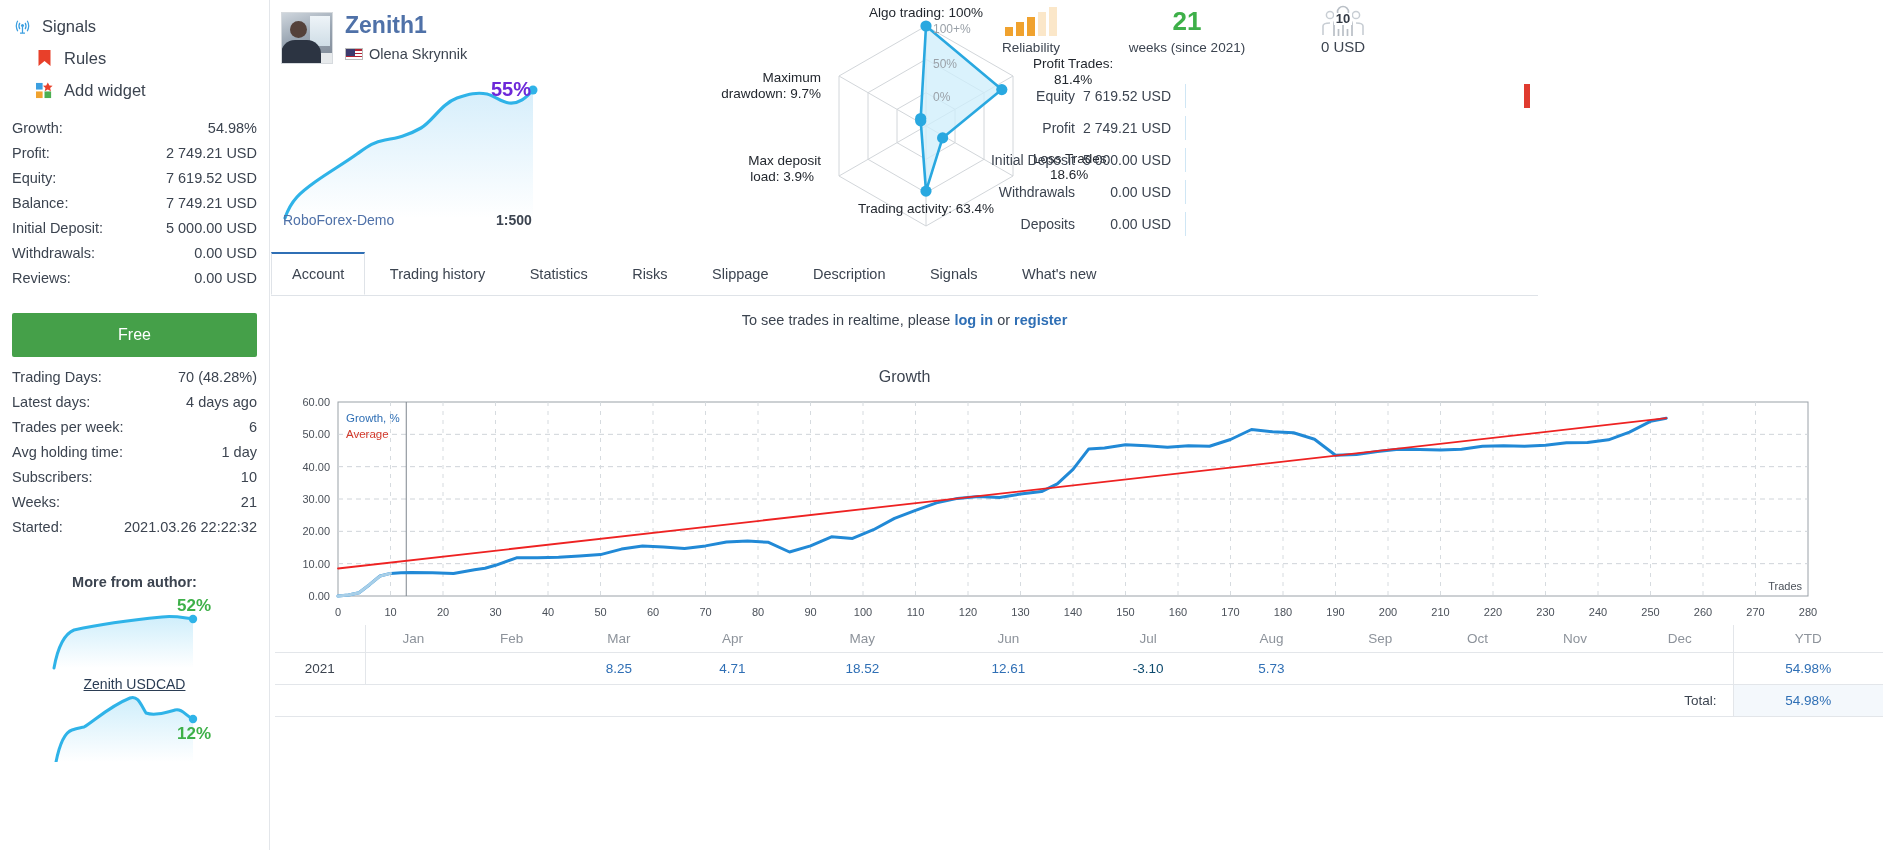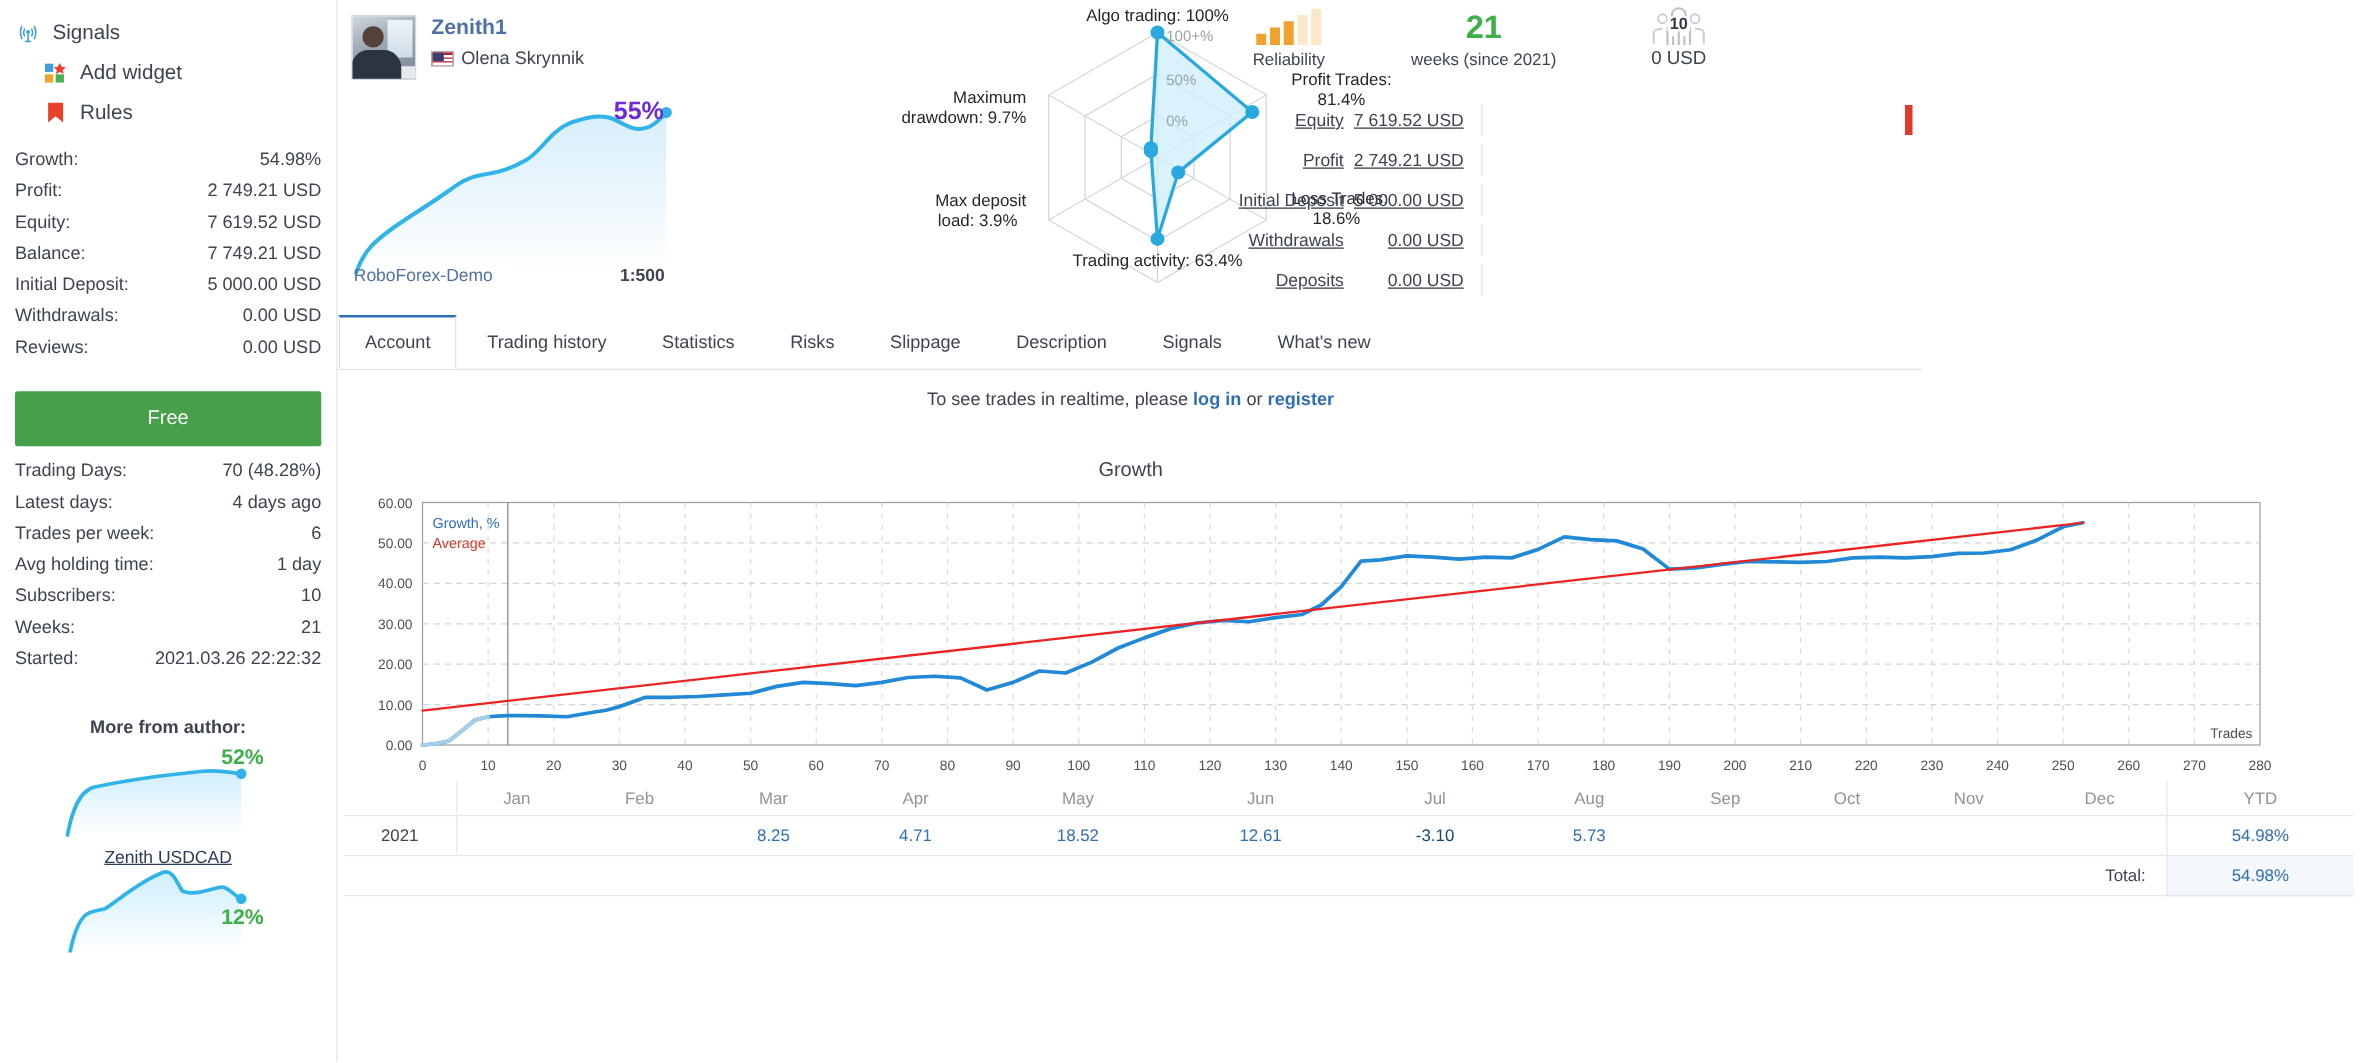--- a/index.html
+++ b/index.html
@@ -64,21 +64,21 @@
     background: linear-gradient(160deg,#cfd6dd 0%,#9aa6b3 45%,#7d8794 100%);
     position: relative; overflow: hidden;
   }
   .avatar::before{ content:""; position:absolute; left:8px; top:8px; width:17px; height:17px;
     border-radius:50%; background:#54413a; }
   .avatar::after{ content:""; position:absolute; left:-1px; top:27px; width:40px; height:30px;
     background:#2c3442; border-radius:14px 14px 0 0; }
   .avatar .win{ position:absolute; right:2px; top:3px; width:20px; height:30px;
     background:linear-gradient(#eef4f8,#cfdde6); }
   .avatar .desk{ position:absolute; left:0; bottom:0; width:52px; height:10px; background:#e7eaec; }
-  .pname { font-size: 17px; color: #4f71a8; font-weight: bold; cursor:pointer; }
+  .pname { font-size: 23px; color: #4f71a8; font-weight: bold; cursor:pointer; }
   .pauthor { font-size: 14.5px; color: #3c4450; display:flex; align-items:center; gap:6px; margin-top: 7px;}
   .flag { width: 18px; height: 12px; background:#b22234; position:relative; display:inline-block;
           border:1px solid #bbb; overflow:hidden; flex:0 0 18px;}
   .flag .s{ position:absolute; left:0; top:0; width:9px; height:7px; background:#3c3b6e;}
   .flag .st{ position:absolute; left:0; width:18px; height:1.5px; background:#fff; }
 
   .spark { position: absolute; left: 10px; top: 70px; width: 265px; height: 155px; }
   .spark-pct { position:absolute; left: 210px; top: 8px; color:#6d28d9; font-weight:bold; font-size:20px; }
   .broker { position:absolute; left: 12px; top: 212px; font-size:14px; color:#4f71a8; cursor:pointer;}
   .leverage { position:absolute; left: 225px; top: 212px; font-size:14px; font-weight:bold; color:#3c4450;}
@@ -87,21 +87,21 @@
 
   .badges { position: absolute; right: 135px; top: 6px; display:flex; gap: 36px; align-items:flex-start;}
   .badge { text-align:center; width: 120px; }
   .badge .lbl { font-size: 13.5px; color:#3c4450; margin-top: 4px;}
   .rel-bars { display:flex; align-items:flex-end; justify-content:center; gap:3px; height:30px; }
   .rel-bars i { display:block; width:8px; background:#f0a22e; }
   .rel-bars i.off { background:#fbe7c9; }
   .big-num { font-size: 26px; font-weight: bold; color:#3eb049; line-height: 30px;}
   .subs-ico { height:30px; display:flex; align-items:center; justify-content:center;}
 
-  .bars { position:absolute; right: 8px; top: 80px; width: 570px; text-decoration: underline; }
+  .bars { position:absolute; right: 8px; top: 80px; width: 570px; }
   .bar-row { display:flex; align-items:center; height: 32px; }
   .bar-row .bl { width: 115px; text-align:right; font-size:14px; color:#3c4450; }
   .bar-row .bv { width: 110px; text-align:right; font-size:14px; color:#3c4450; padding-right: 14px;}
   .bar-track { flex:1; position:relative; height: 24px; border-left:1px solid #cfe6f5;}
   .bar-fill { height: 24px; background:#5ec8f2; }
   .bar-fill.dark { background:#1fa8e8; }
   .bar-cap { position:absolute; top:0; width:6px; height:24px; background:#e03b2f; }
 
   
   .tabs {
@@ -159,37 +159,37 @@
           <path d="M5 4 Q2 9 5 15 M15 4 Q18 9 15 15 M7.2 6.2 Q5.3 9.5 7.2 12.8 M12.8 6.2 Q14.7 9.5 12.8 12.8" stroke="#3c9fe0" stroke-width="1.3" fill="none"></path>
           <circle cx="10" cy="9" r="1.6" fill="#3c9fe0"></circle>
           <path d="M10 10.5 L10 17 M7.4 17 L12.6 17" stroke="#3c9fe0" stroke-width="1.3" fill="none"></path>
         </svg>
       </span>
       <span>Signals</span>
     </div>
 
     <div class="nav-item indent">
       <span class="nav-ico">
+        <svg width="15" height="17" viewBox="0 0 14 17">
+          <path d="M1 0 H13 V16 L7 11 L1 16 Z" fill="#e8402a"></path>
+        </svg>
+      </span>
+      <span>Rules</span>
+    </div>
+
+    <div class="nav-item indent">
+      <span class="nav-ico">
         <svg width="17" height="17" viewBox="0 0 18 18">
           <rect x="0" y="1" width="7" height="7" fill="#3c9fe0"></rect>
           <rect x="0" y="10" width="7" height="7" fill="#f0a22e"></rect>
           <rect x="9" y="10" width="7" height="7" fill="#4caf50"></rect>
           <path d="M12.5 0.5 L14.2 3.7 L17.6 4.1 L15 6.4 L15.8 9.7 L12.5 8 L9.2 9.7 L10 6.4 L7.4 4.1 L10.8 3.7 Z" fill="#e8402a"></path>
         </svg>
       </span>
       <span>Add widget</span>
-    </div>
-
-    <div class="nav-item indent">
-      <span class="nav-ico">
-        <svg width="15" height="17" viewBox="0 0 14 17">
-          <path d="M1 0 H13 V16 L7 11 L1 16 Z" fill="#e8402a"></path>
-        </svg>
-      </span>
-      <span>Rules</span>
     </div>
 
     <div class="stat-list">
       <div class="stat-row">
         <span class="k">Growth:</span>
         <span class="v">54.98%</span>
       </div>
       <div class="stat-row">
         <span class="k">Profit:</span>
         <span class="v">2 749.21 USD</span>

